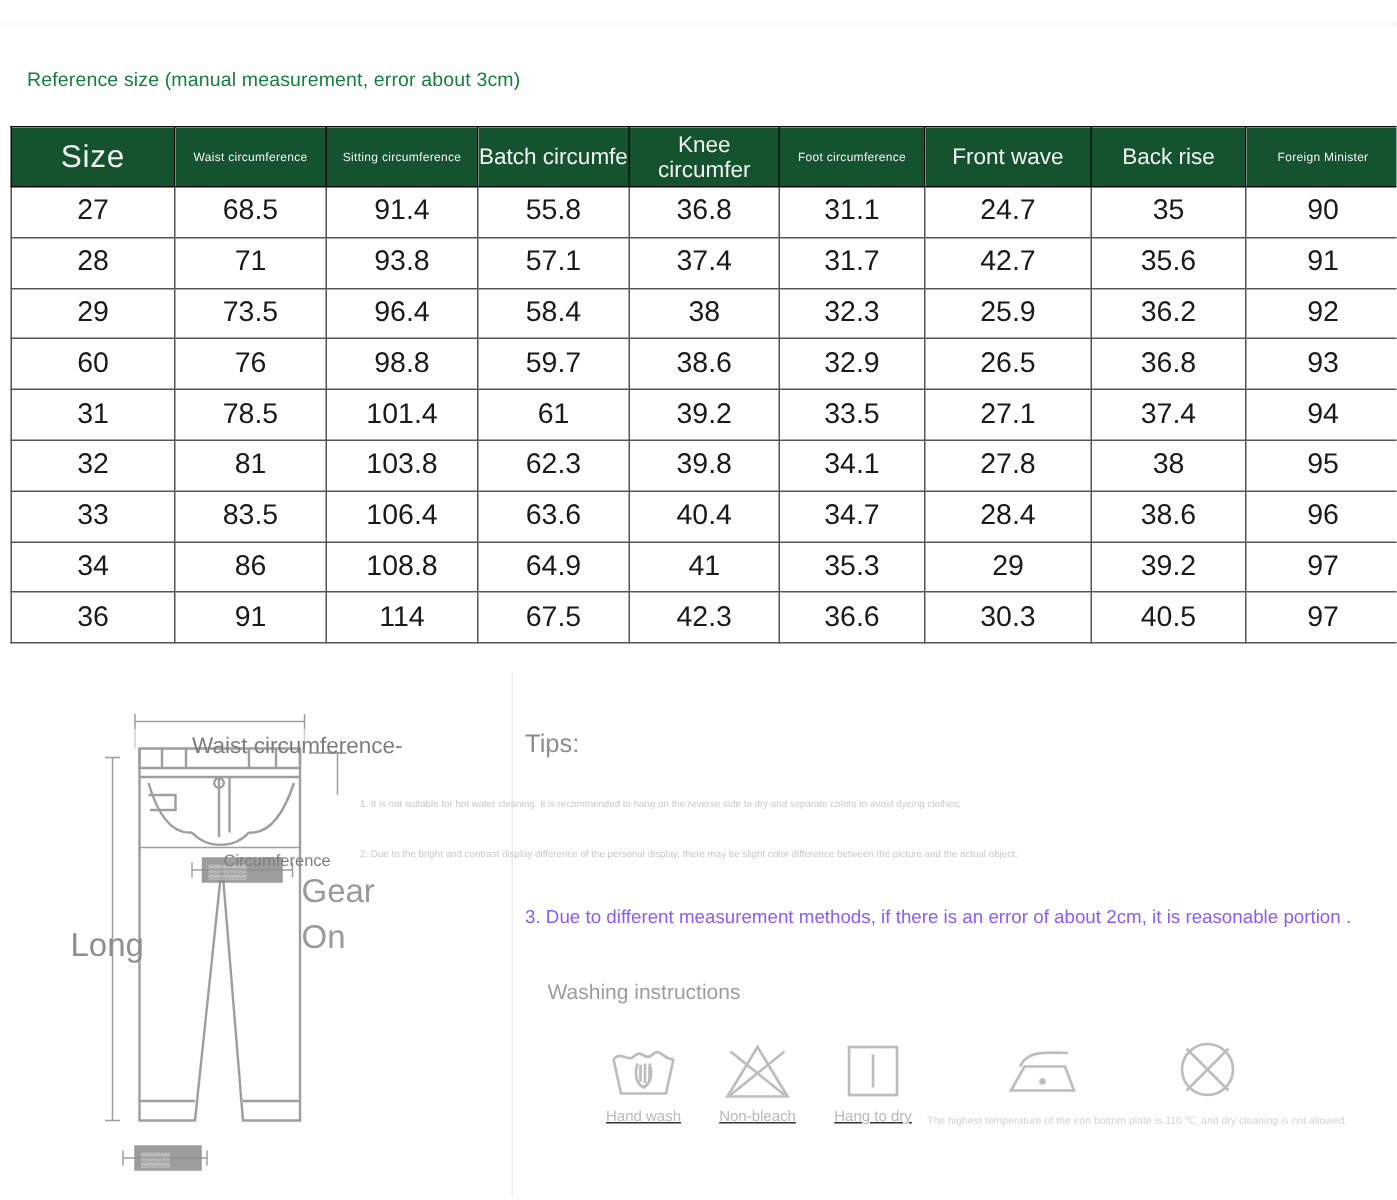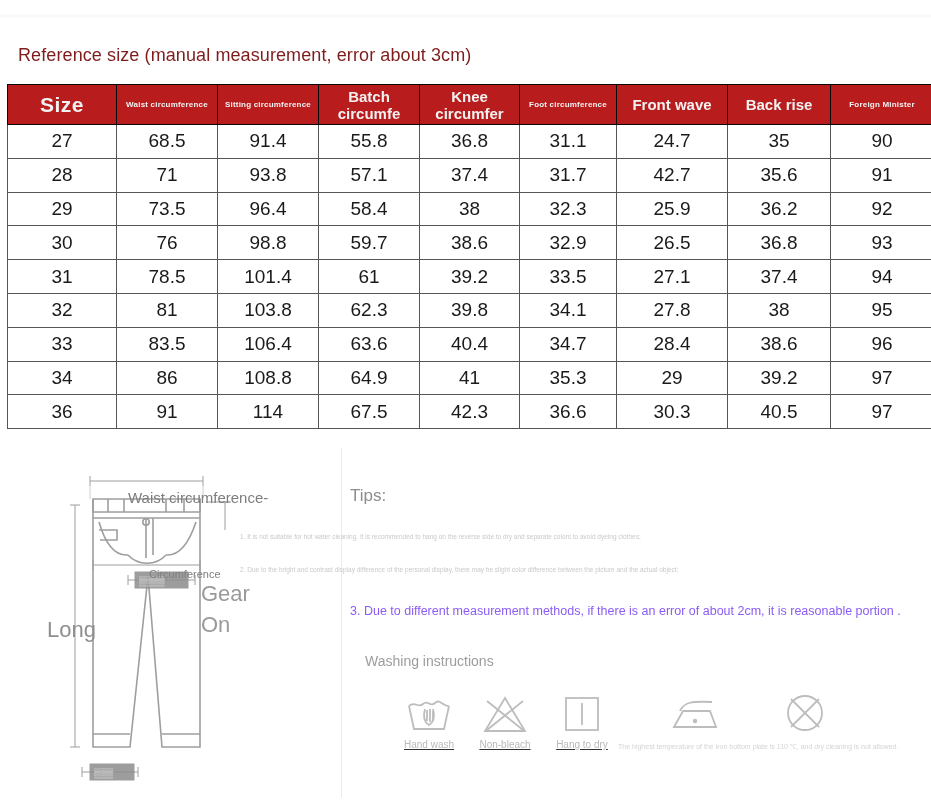--- a/index.html
+++ b/index.html
@@ -14,22 +14,22 @@
     font-family: "Liberation Sans", sans-serif;
     color: #333;
     overflow: hidden;
   }
 
   
   #page-title {
     position: absolute;
     left: 18px;
     top: 45px;
-    font-size: 18px;
-    color: #7f1d1d;
+    font-size: 13px;
+    color: #15803d;
     letter-spacing: 0.1px;
     white-space: nowrap;
   }
 
   
   #size-table-wrap {
     position: absolute;
     left: 7px;
     top: 84px;
     width: 917px;
@@ -40,25 +40,25 @@
     table-layout: fixed;
   }
   table.size-table th,
   table.size-table td {
     border: 1px solid #555;
     text-align: center;
     vertical-align: middle;
     padding: 0;
   }
   table.size-table thead th {
-    background: #b91c1c;
+    background: #14532d;
     color: #f2f2f2;
     height: 39px;
     border: 1px solid #090909;
-    font-weight: bold;
+    font-weight: normal;
     overflow: hidden;
   }
   .th-big   { font-size: 21px; letter-spacing: 0.5px; }
   .th-mid   { font-size: 15px; }
   .th-small { font-size: 8px; letter-spacing: 0.2px; color: #d8d8d8; }
   table.size-table tbody td {
     height: 32.8px;
     font-size: 19px;
     color: #1a1a1a;
     background: #fff;
@@ -237,21 +237,21 @@
           <td class="c1">73.5</td>
           <td class="c2">96.4</td>
           <td class="c3">58.4</td>
           <td class="c4">38</td>
           <td class="c5">32.3</td>
           <td class="c6">25.9</td>
           <td class="c7">36.2</td>
           <td class="c8">92</td>
         </tr>
         <tr>
-          <td class="c0">30</td>
+          <td class="c0">60</td>
           <td class="c1">76</td>
           <td class="c2">98.8</td>
           <td class="c3">59.7</td>
           <td class="c4">38.6</td>
           <td class="c5">32.9</td>
           <td class="c6">26.5</td>
           <td class="c7">36.8</td>
           <td class="c8">93</td>
         </tr>
         <tr>

